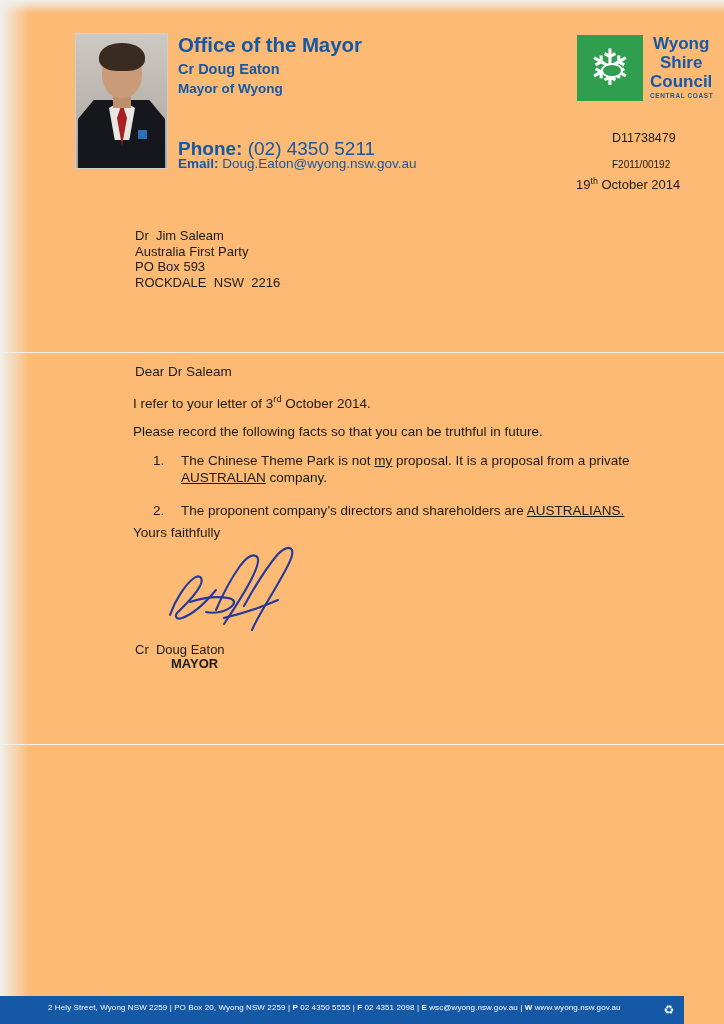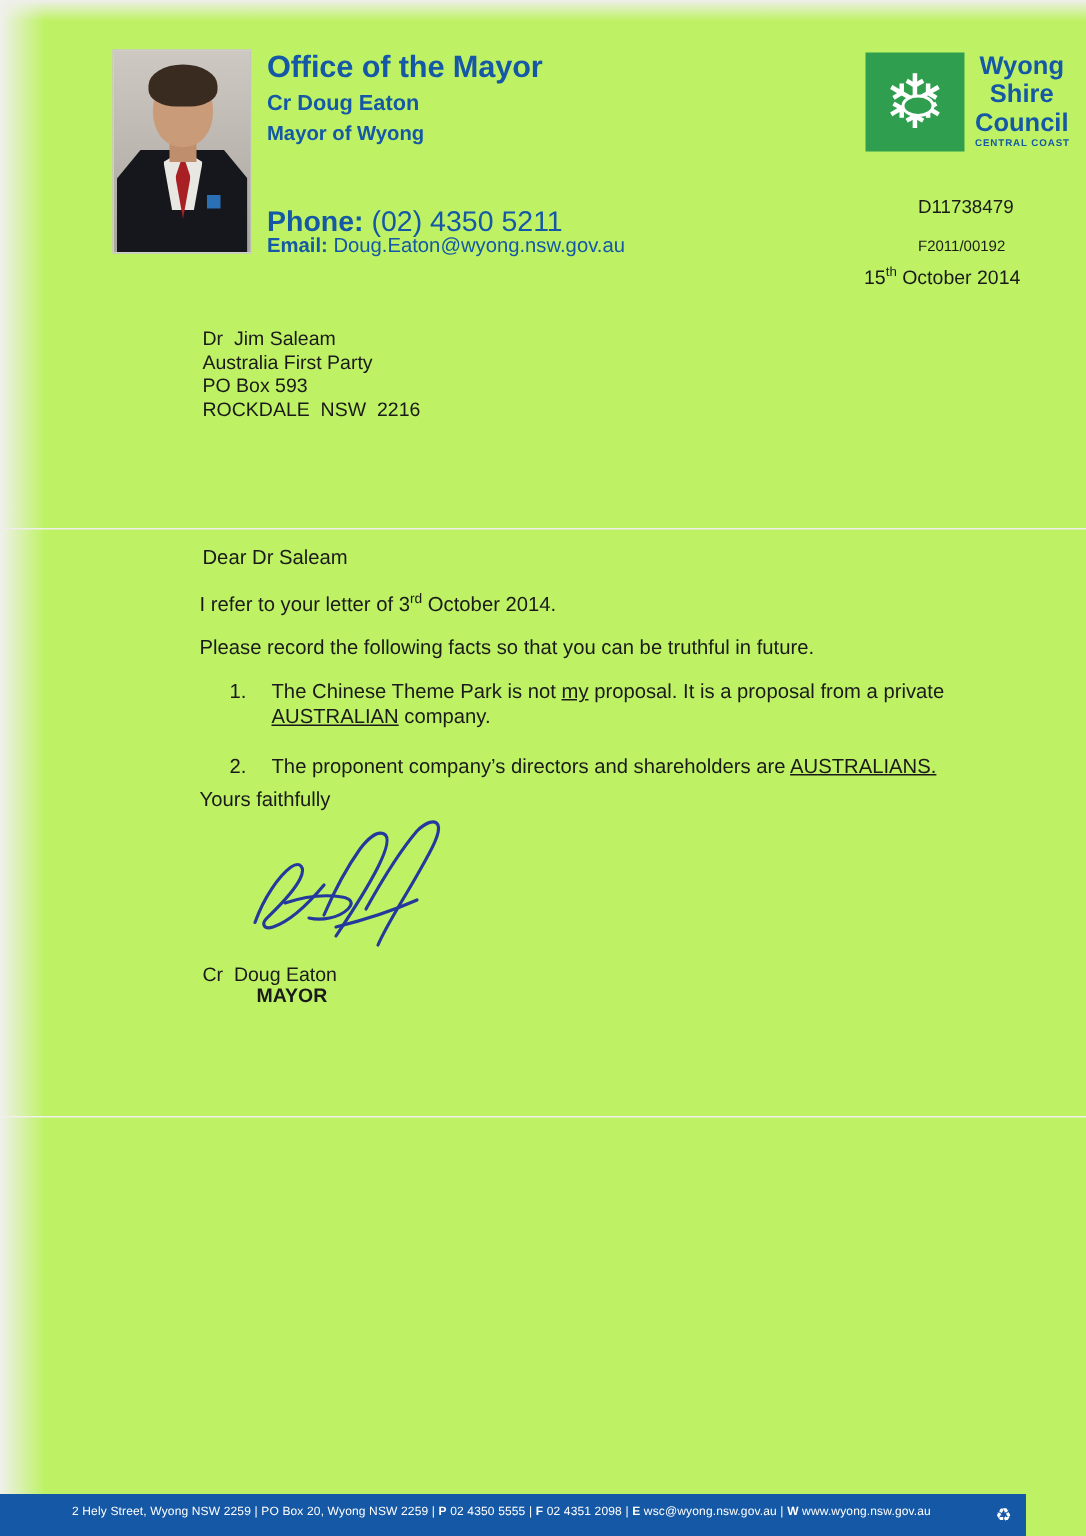--- a/index.html
+++ b/index.html
@@ -13,21 +13,21 @@
     position: relative;
     font-family: "Liberation Sans", sans-serif;
     color: #1a1a1a;
     overflow: hidden;
   }
   .page {
     position: absolute;
     left: 0; top: 0;
     width: 724px;
     height: 1024px;
-    background: #bef264;
+    background: #fdba74;
   }
   
   .scan-shade-top {
     position: absolute;
     left: 0; top: 0; width: 724px; height: 14px;
     background: linear-gradient(to bottom, #efefea, rgba(255,255,255,0));
     pointer-events: none;
   }
   .scan-shade-left {
     position: absolute;
@@ -194,21 +194,21 @@
   }
   .letter-date {
     position: absolute; left: 576px; top: 176px;
     font-size: 13px; color: #1a1a1a;
   }
   sup { font-size: 0.68em; vertical-align: super; }
 
   
   .address {
     position: absolute;
-    left: 135px; top: 218px;
+    left: 135px; top: 228px;
     font-size: 13px;
     line-height: 15.5px;
     color: #1a1a1a;
   }
   .address div { white-space: pre; }
 
   
   .salutation {
     position: absolute; left: 135px; top: 364px;
     font-size: 13.5px; color: #1a1a1a;
@@ -325,21 +325,21 @@
   <div class="logo-text">
     <div>Wyong</div>
     <div>Shire</div>
     <div>Council</div>
   </div>
   <div class="logo-sub">CENTRAL COAST</div>
 
   <div class="ref-1">D11738479</div>
   <div class="ref-2">F2011/00192</div>
   <div class="letter-date">
-    <span>15</span><sup>th</sup>
+    <span>19</span><sup>th</sup>
     <span>October  2014</span>
   </div>
 
   <div class="address">
     <div>Dr  Jim Saleam</div>
     <div>Australia First Party</div>
     <div>PO Box 593</div>
     <div>ROCKDALE  NSW  2216</div>
   </div>
 

